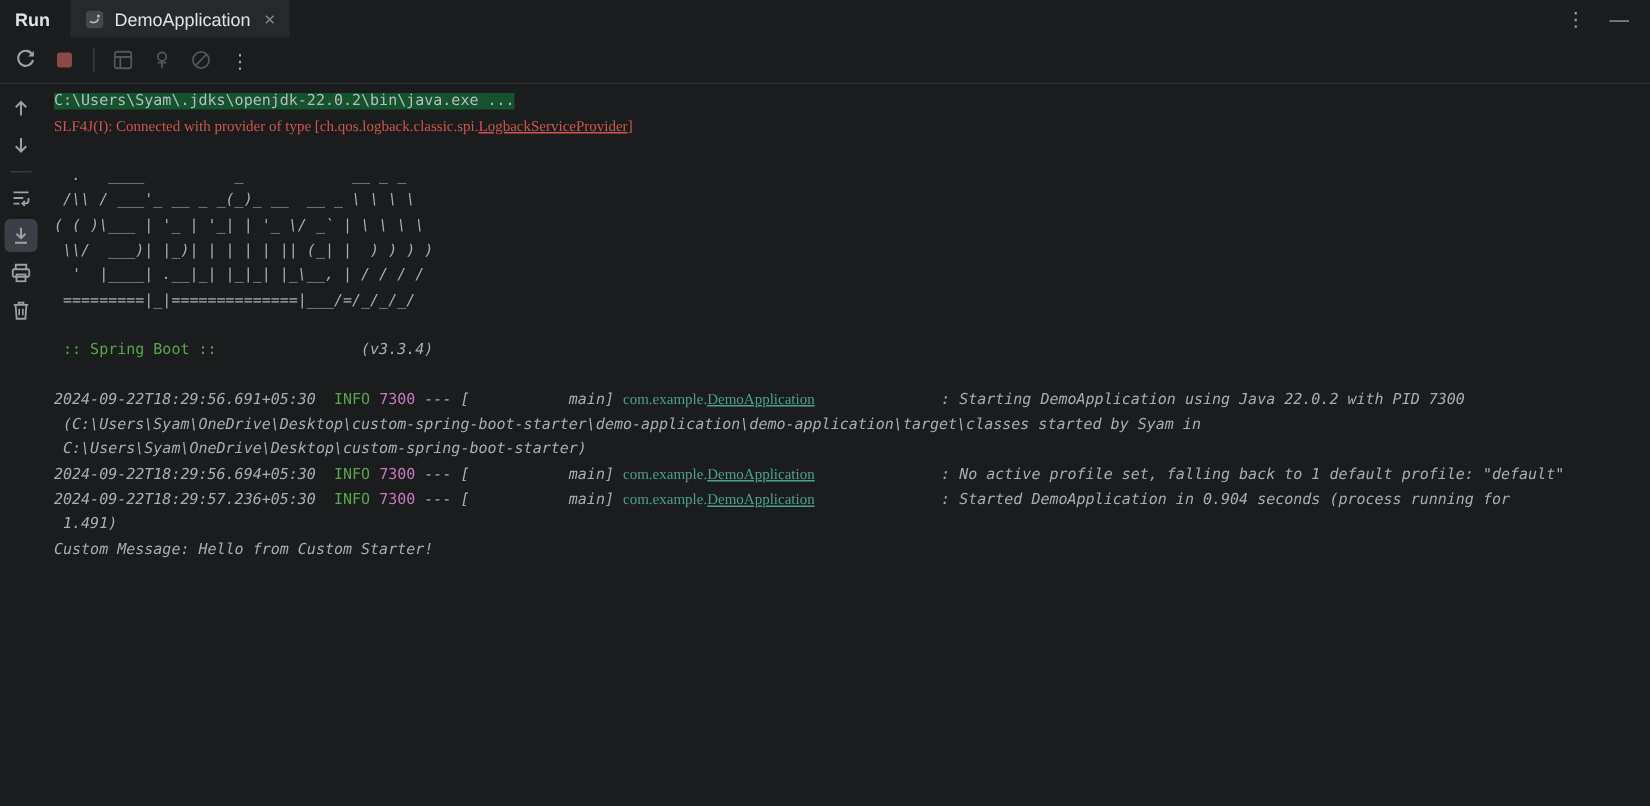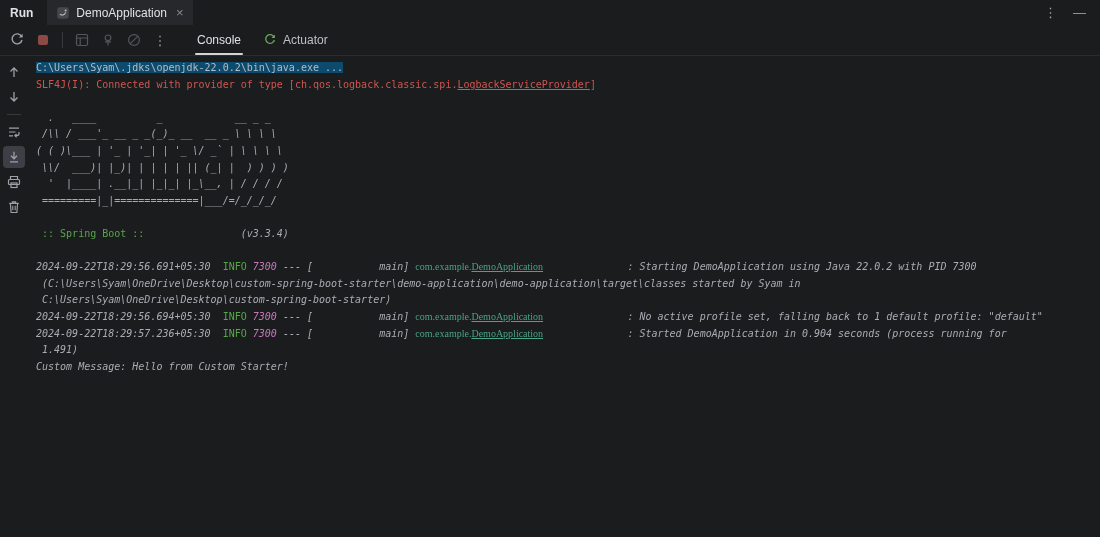--- a/index.html
+++ b/index.html
@@ -37,24 +37,24 @@
              padding-top:5px; gap:3px; flex:none; }
   .lb-btn { width:22px; height:22px; display:flex; align-items:center; justify-content:center;
             border-radius:4px; color:#9da0a6; }
   .lb-btn.active { background:#3c4046; }
   .lb-sep { width:14px; height:1px; background:#36383c; margin:3px 0; }
 
   .console { flex:1; padding:4px 0 0 8px; font-family:"DejaVu Sans Mono","Liberation Mono",monospace;
              font-size:10px; line-height:16.6px; white-space:pre; color:#a9adb3; overflow:hidden; }
   .console-line { min-height:16.6px; }
   .c-def    { color:#a9adb3;font-style:italic; }
-  .c-sel    { background:#0c4a6e; color:#b8bcc2; }
-  .c-err    { color:#cf564f; }
+  .c-sel    { background:#14532d; color:#b8bcc2; }
+  .c-err    { color:#cf564f;font-family:Liberation Serif, serif; }
   .c-info   { color:#57a64a;margin-top:11px; }
-  .c-pid    { color:#c878bc;font-style:italic; }
+  .c-pid    { color:#c878bc; }
   .c-pkg    { color:#4aa386;font-family:Liberation Serif, serif; }
   .c-spring { color:#57a64a; }
   .c-link   { text-decoration:underline;text-align:right; }
 
   svg { display:block; }
 </style>
 </head>
 <body>
 
 <div class="window">
@@ -118,34 +118,20 @@
         <svg width="16" height="16" viewBox="0 0 16 16">
           <circle cx="8" cy="8" r="5.4" fill="none" stroke="currentColor" stroke-width="1.2"></circle>
           <path d="M4.3 11.7l7.4-7.4" stroke="currentColor" stroke-width="1.2"></path>
         </svg>
       </span>
     </div>
     <div class="tb-btn">
       <span class="kebab">⋮</span>
     </div>
 
-    <div class="rc-tabs">
-      <div class="rc-tab active">
-        <span>Console</span>
-      </div>
-      <div class="rc-tab">
-        <span>
-          <svg width="14" height="14" viewBox="0 0 16 16">
-            <path d="M12.6 4.6A5 5 0 1 0 13 8" fill="none" stroke="#6aab5c" stroke-width="1.5"></path>
-            <path d="M13.6 1.8v3.8H9.8z" fill="#6aab5c"></path>
-          </svg>
-        </span>
-        <span>Actuator</span>
-      </div>
-    </div>
   </div>
 
   <div class="body-area">
     <div class="leftbar">
       <div class="lb-btn">
         <span>
           <svg width="16" height="16" viewBox="0 0 16 16">
             <path d="M8 13V4M4.5 7.5L8 4l3.5 3.5" fill="none" stroke="currentColor" stroke-width="1.3"></path>
           </svg>
         </span>

